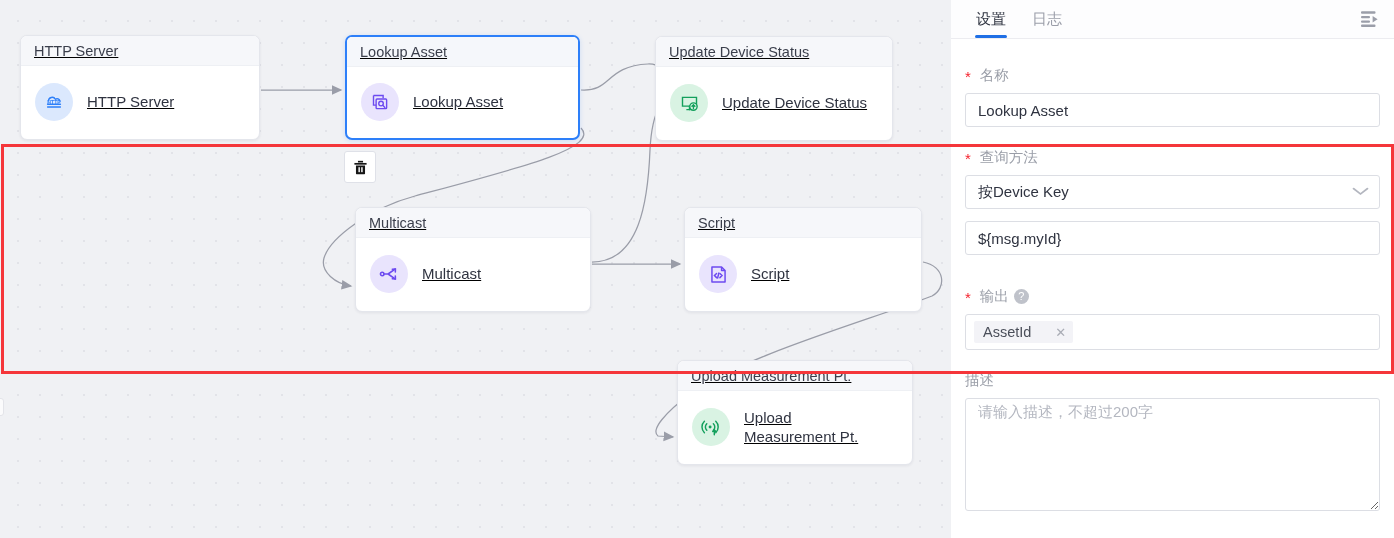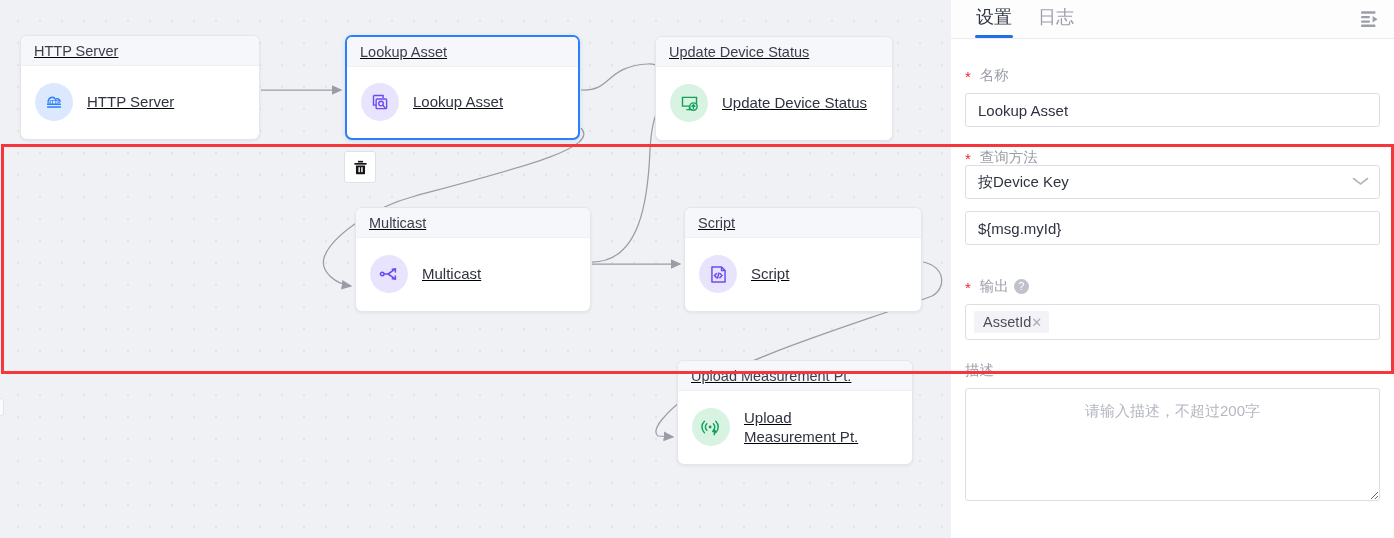--- a/index.html
+++ b/index.html
@@ -103,21 +103,21 @@
     height: 39px;
     border-bottom: 1px solid #ececf0;
     display: flex; align-items: flex-end;
     padding-left: 12px;
     position: relative;
     background: #fdfdfe;
   }
   .tab {
     position: relative;
     padding: 0 13px 9px 13px;
-    font-size: 18px;
+    font-size: 15px;
     color: #9b9ea9;
     cursor: pointer;
     white-space: nowrap;
   }
   .tab.active { color: #2e3340; }
   .tab.active::after {
     content: "";
     position: absolute; left: 12px; right: 12px; bottom: 0;
     height: 3px; background: #1f6fe5; border-radius: 2px;
   }
@@ -176,21 +176,21 @@
   }
   .tagbox {
     width: 100%; min-height: 36px;
     border: 1px solid #dcdee4;
     border-radius: 3px;
     background: #fff;
     display: flex; align-items: center;
     padding: 0 8px;
   }
   .tag {
-    display: inline-flex; align-items: center; gap: 0;
+    display: inline-flex; align-items: center; gap: 24px;
     background: #f3f3f7;
     border-radius: 2px;
     padding: 3px 7px 3px 9px;
     font-size: 14.5px;
     color: #4a4e59;
   }
   .tag-x { color: #a9acb5; font-size: 13px; cursor: pointer; }
 
   #redbox {
     position: absolute;
@@ -199,25 +199,24 @@
     border: 3px solid #f5363a;
     pointer-events: none;
   }
   .ta {
     width: 100%; height: 113px;
     border: 1px solid #dcdee4;
     border-radius: 3px;
     background: #fff;
     font-size: 15px;
     color: #2f3340;
-    padding: 13px 12px;
+    padding: 4px 12px;
     font-family: "Liberation Sans", sans-serif;
     outline: none;
     resize: vertical;
-    text-align: center;
   }
   .ta::placeholder { color: #b4b7c0; }
 </style>
 </head>
 <body>
 
 <div id="app">
 
   <div id="canvas">
 
@@ -369,21 +368,21 @@
 
     <div id="form">
 
       <div class="field" style="margin-top:28px;">
         <div class="flabel req">名称</div>
         <input class="inp" style="margin-top: 10px;" value="Lookup Asset">
       </div>
 
       <div class="field" style="margin-top:22px;">
         <div class="flabel req">查询方法</div>
-        <div class="inp select" style="">
+        <div class="inp select" style="margin-top:10px;">
           <span>按Device Key</span>
           <span class="chev">
             <svg width="13" height="9" viewBox="0 0 13 9" fill="none" stroke="#b3b6bf" stroke-width="1.5">
               <path d="M1.2 1.6 L6.5 7 L11.8 1.6" stroke-linecap="round"></path>
             </svg>
           </span>
         </div>
       </div>
 
       <div class="field" style="margin-top:12px;">

